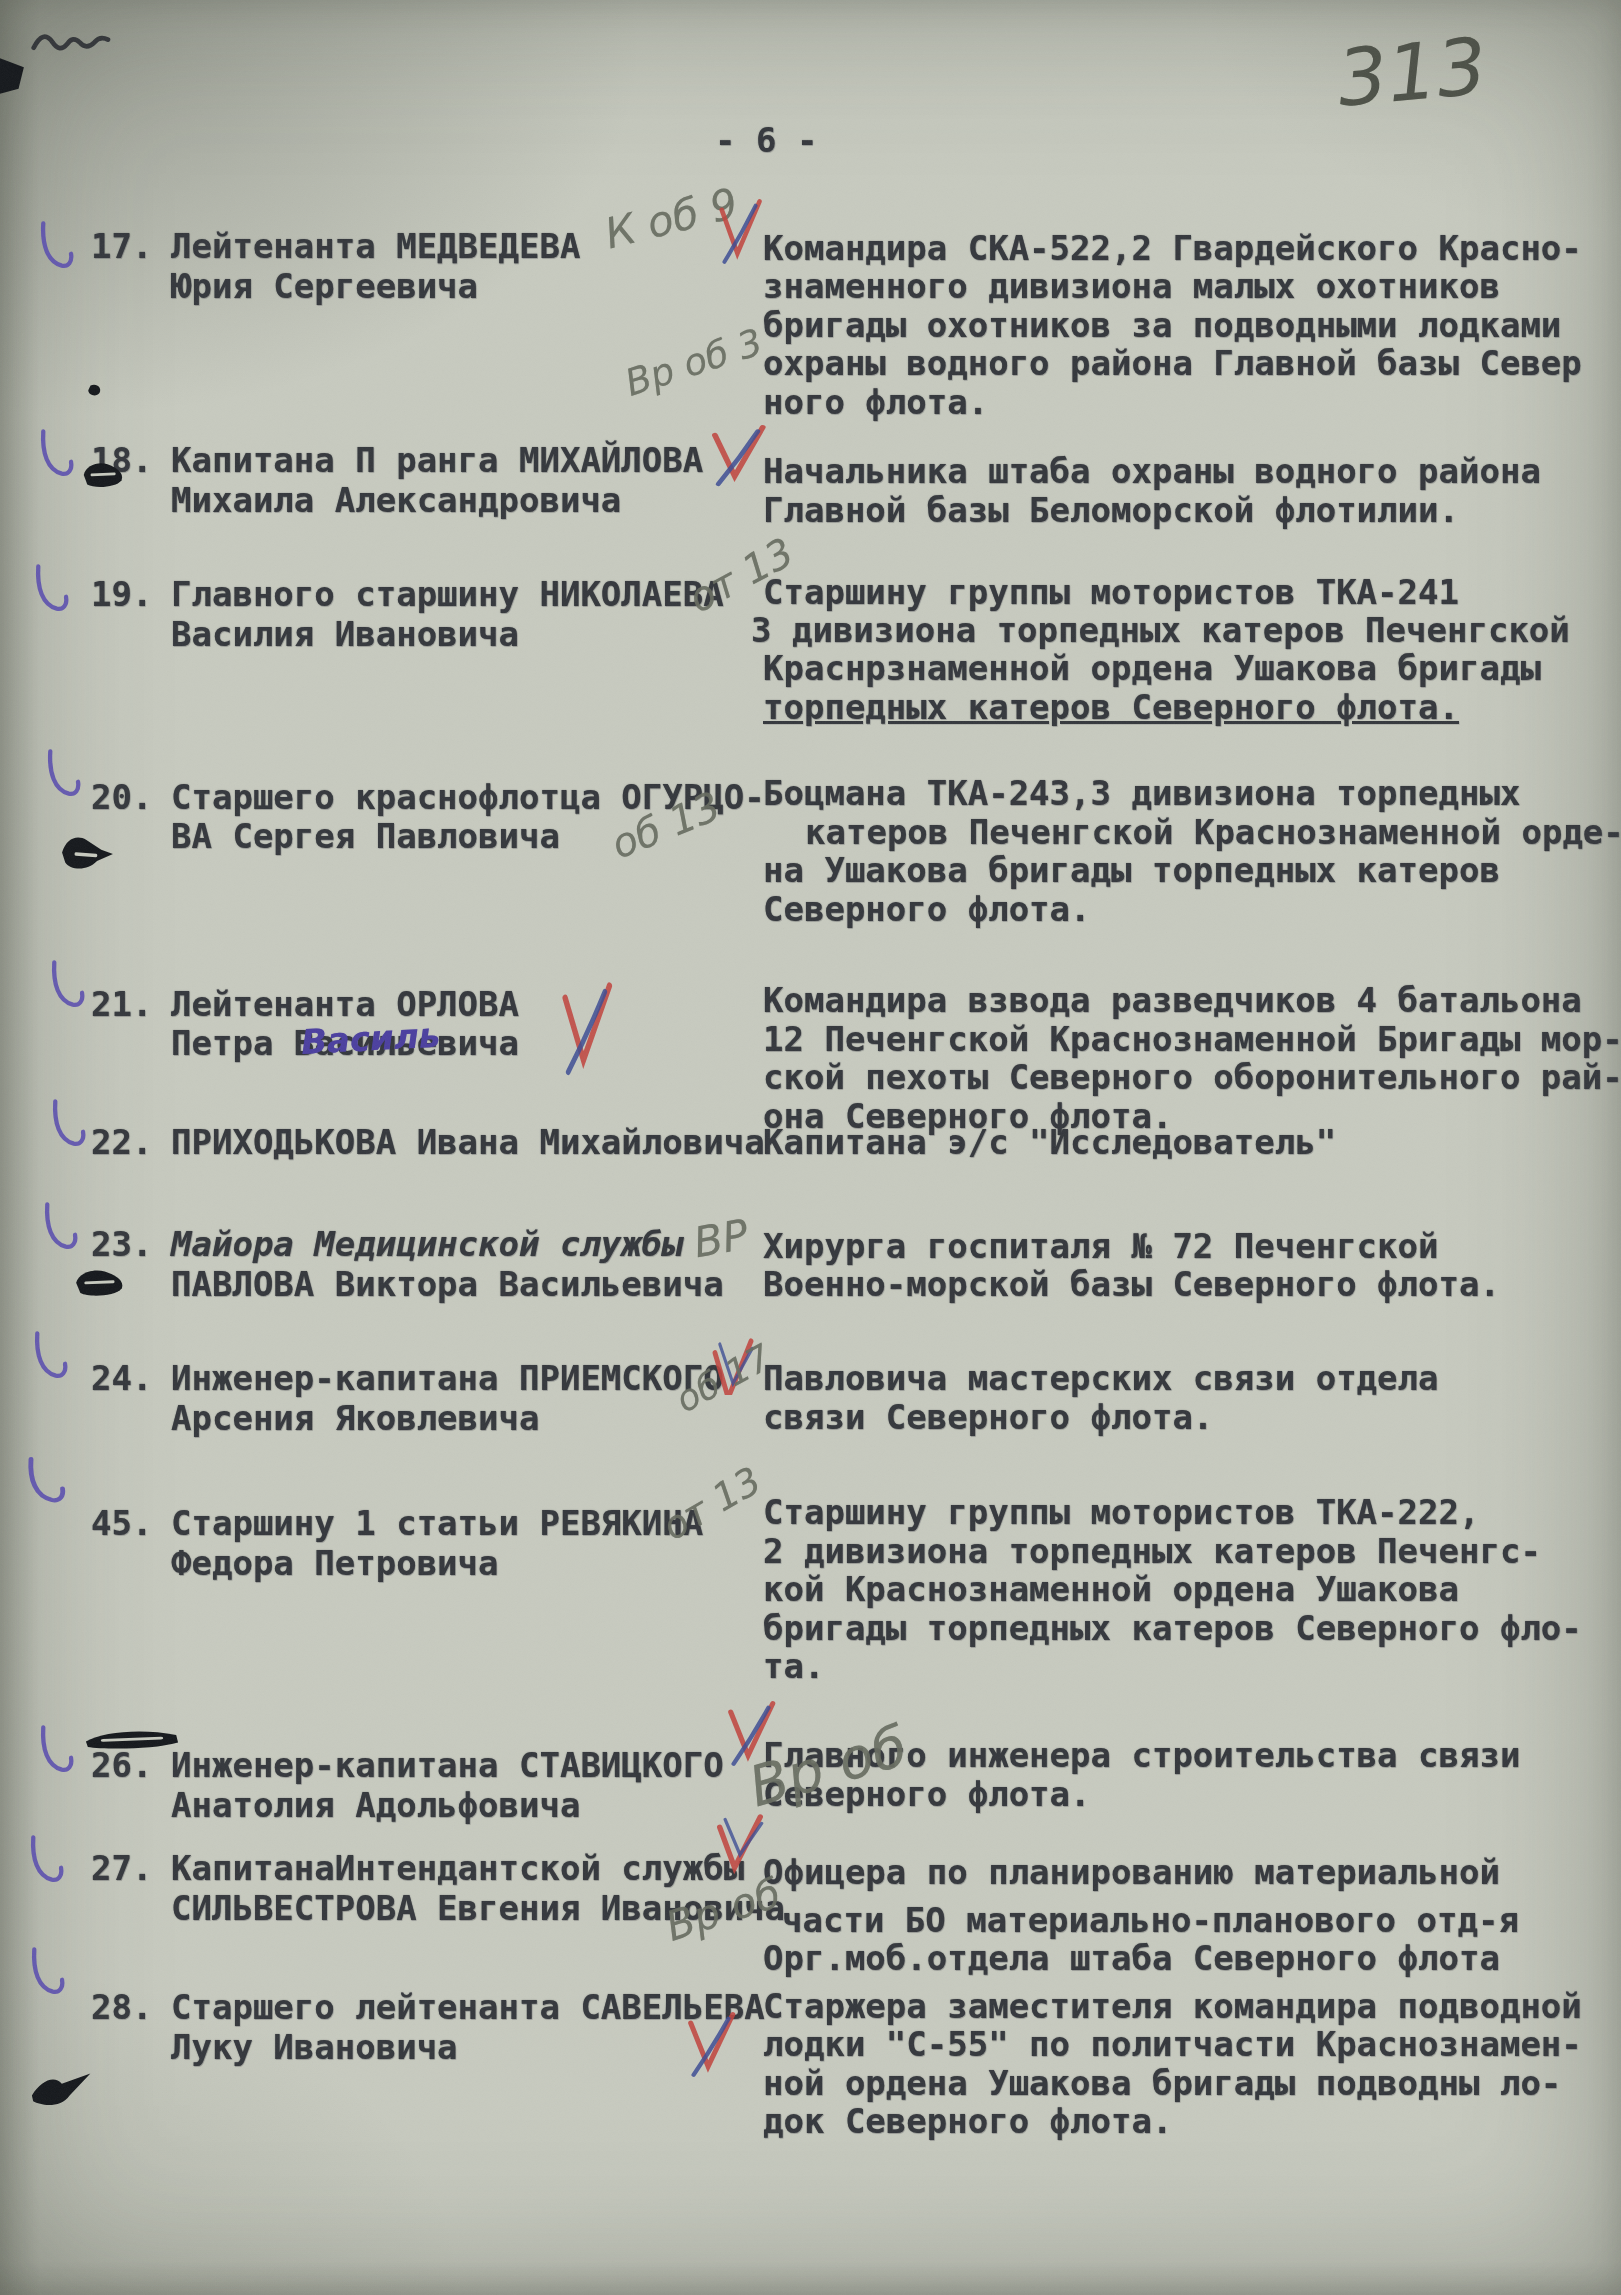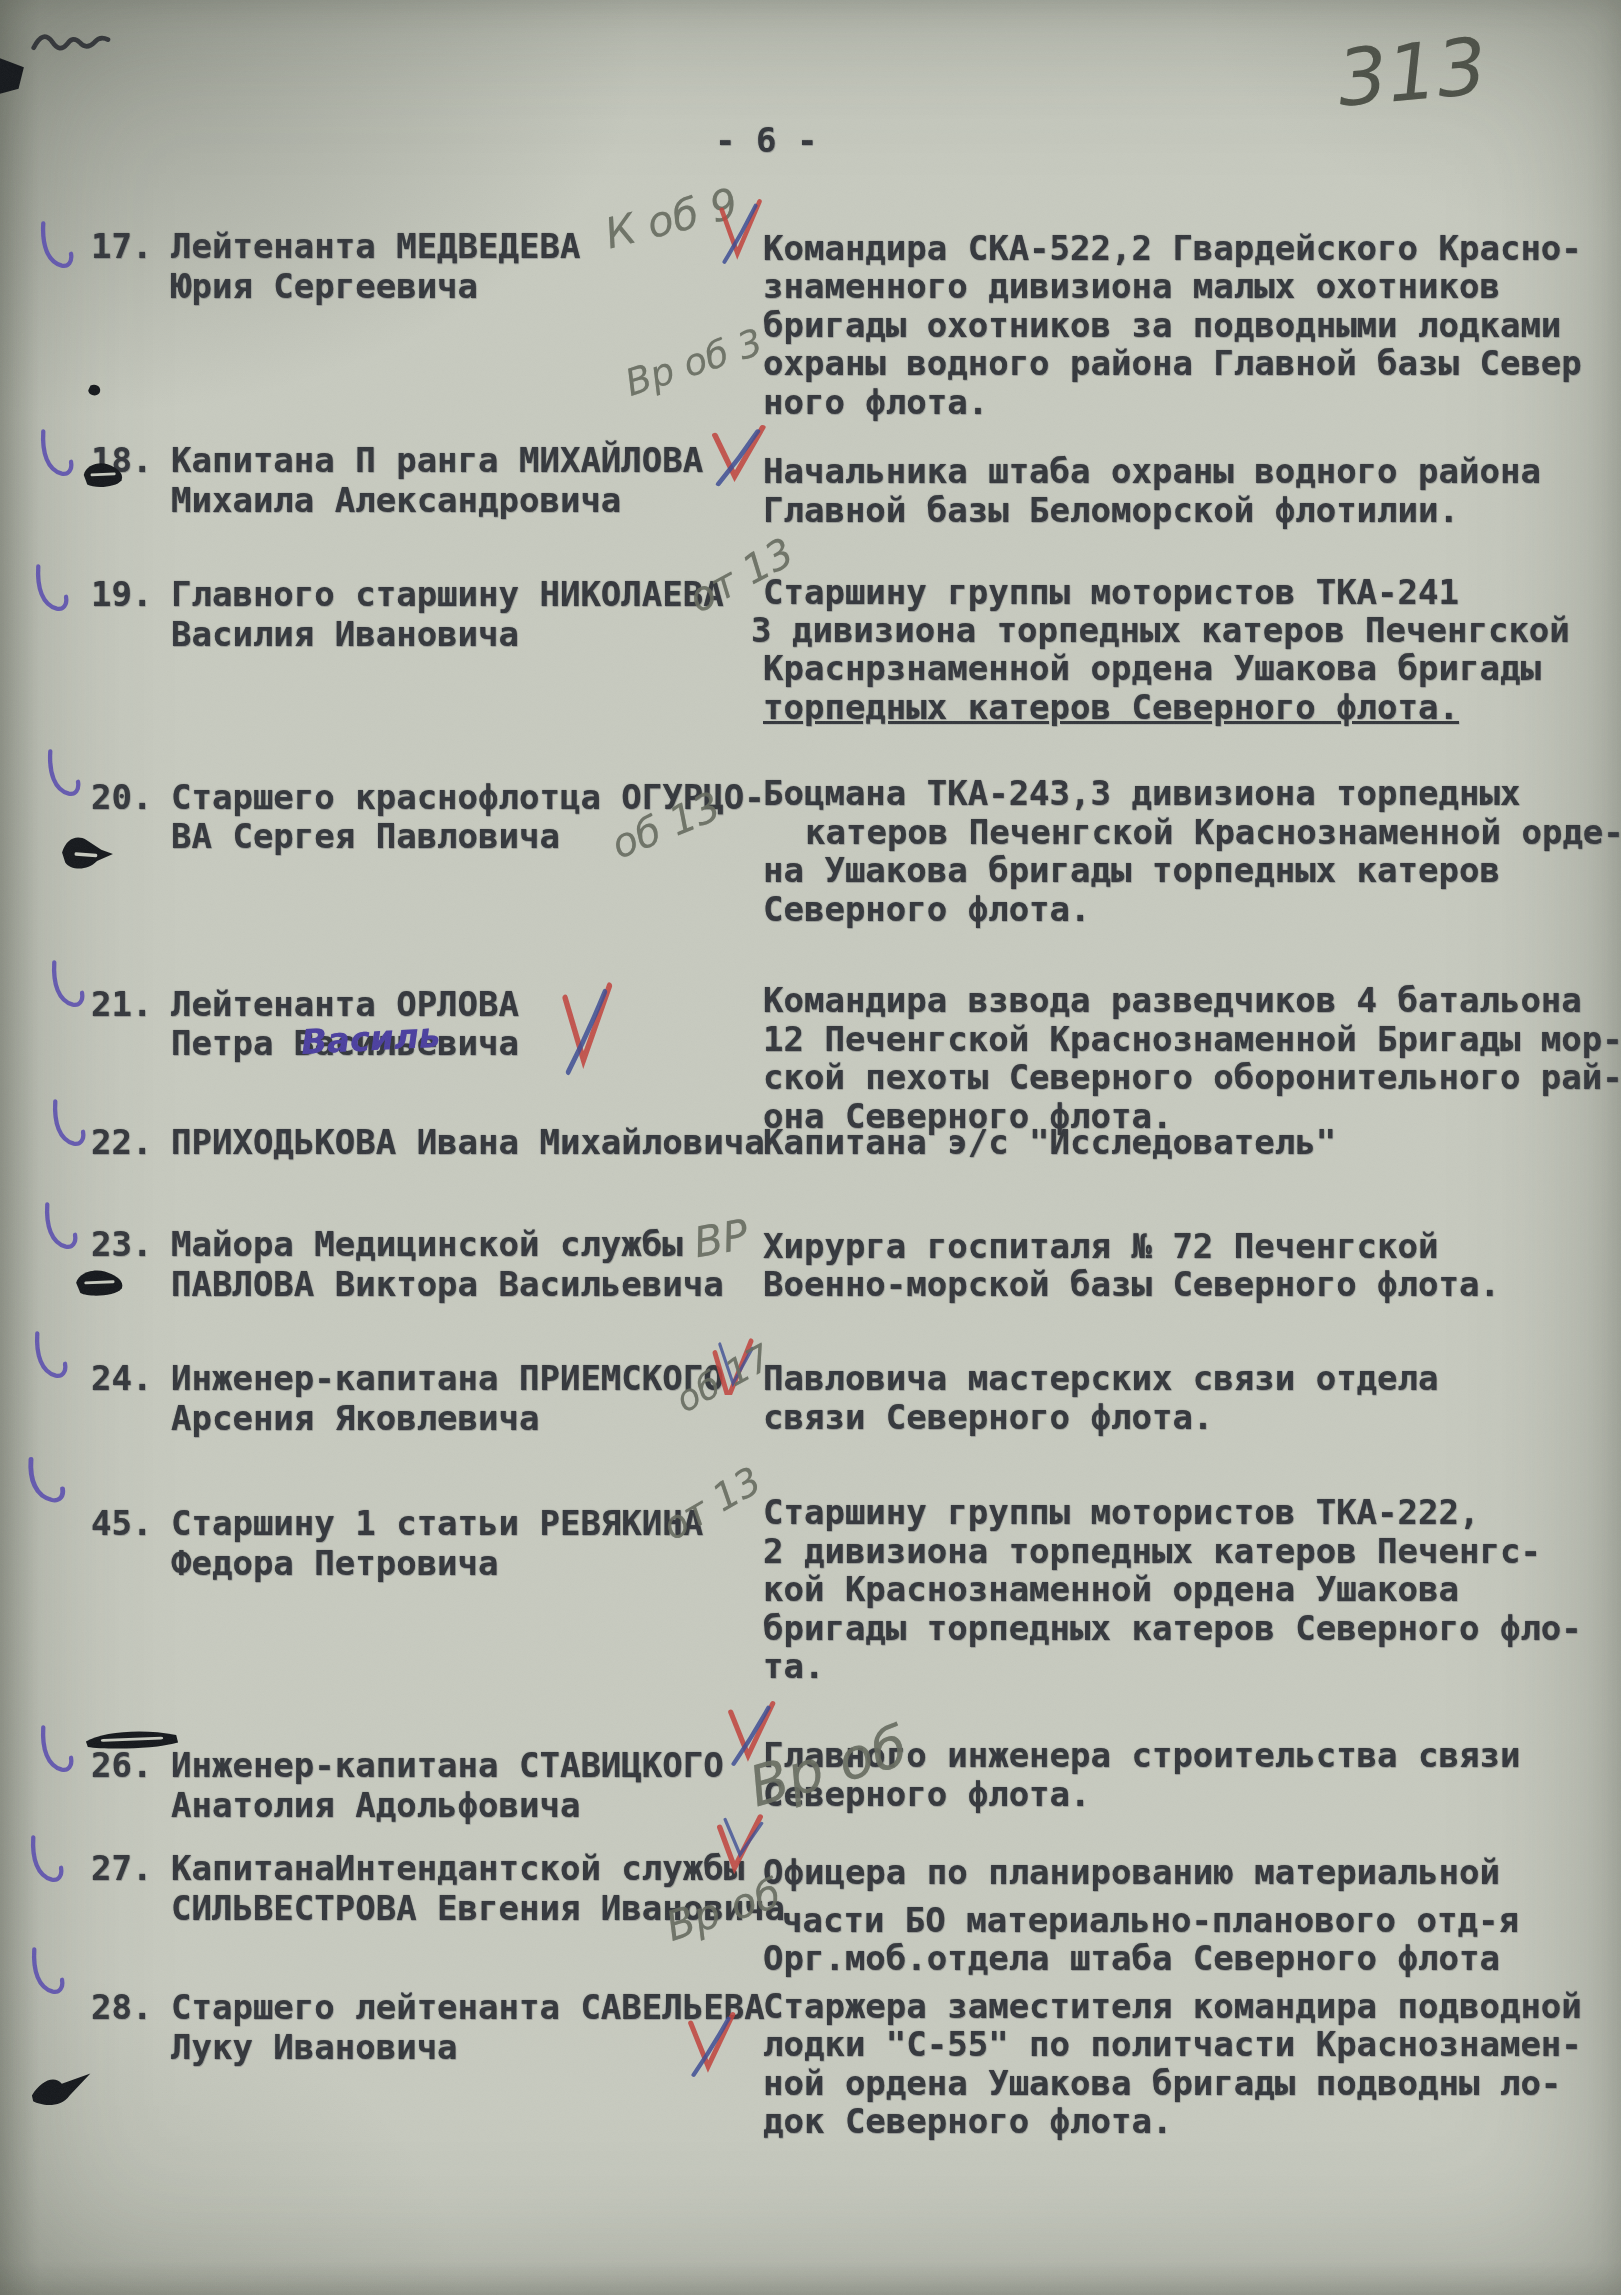--- a/index.html
+++ b/index.html
@@ -93,21 +93,21 @@
         <div class="t" style="left: 763px; top: 1060px;">ской пехоты Северного оборонительного рай-</div>
         <div class="t" style="left: 763px; top: 1099px;">она Северного флота.</div>
       </div>
       <div>
         <div class="t" style="left: 91px; top: 1125px;">22.</div>
         <div class="t" style="left: 171px; top: 1125px;">ПРИХОДЬКОВА Ивана Михайловича</div>
         <div class="t" style="left: 763px; top: 1125px;">Капитана э/с "Исследователь"</div>
       </div>
       <div>
         <div class="t" style="left: 91px; top: 1227px;">23.</div>
-        <div class="t" style="left: 171px; top: 1227px;">Майора Медицинской службы</div>
+        <div class="t" style="left: 171px; top: 1227px; font-style: italic;">Майора Медицинской службы</div>
         <div class="t" style="left: 171px; top: 1267px;">ПАВЛОВА Виктора Васильевича</div>
         <div class="t" style="left: 763px; top: 1229px;">Хирурга госпиталя № 72 Печенгской</div>
         <div class="t" style="left: 763px; top: 1267px;">Военно-морской базы Северного флота.</div>
       </div>
       <div>
         <div class="t" style="left: 91px; top: 1361px;">24.</div>
         <div class="t" style="left: 171px; top: 1361px;">Инженер-капитана ПРИЕМСКОГО</div>
         <div class="t" style="left: 171px; top: 1401px;">Арсения Яковлевича</div>
         <div class="t" style="left: 763px; top: 1361px;">Павловича мастерских связи отдела</div>
         <div class="t" style="left: 763px; top: 1400px;">связи Северного флота.</div>

